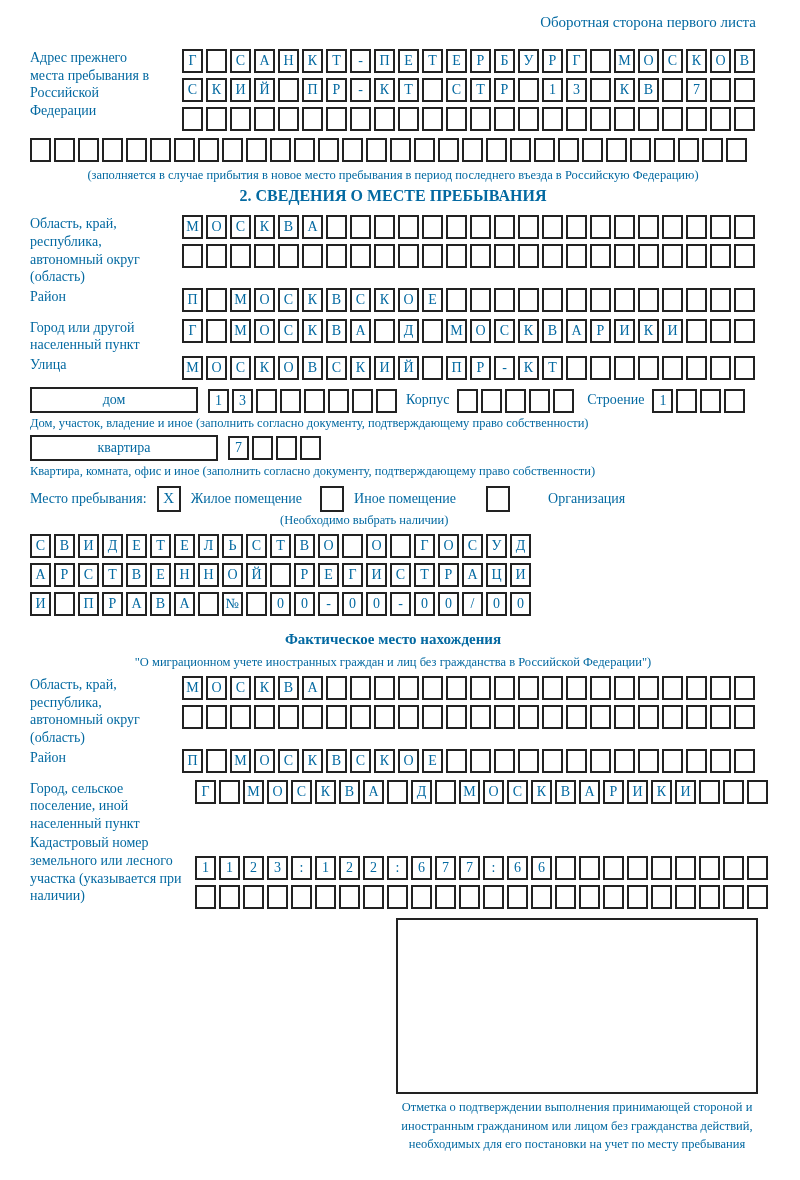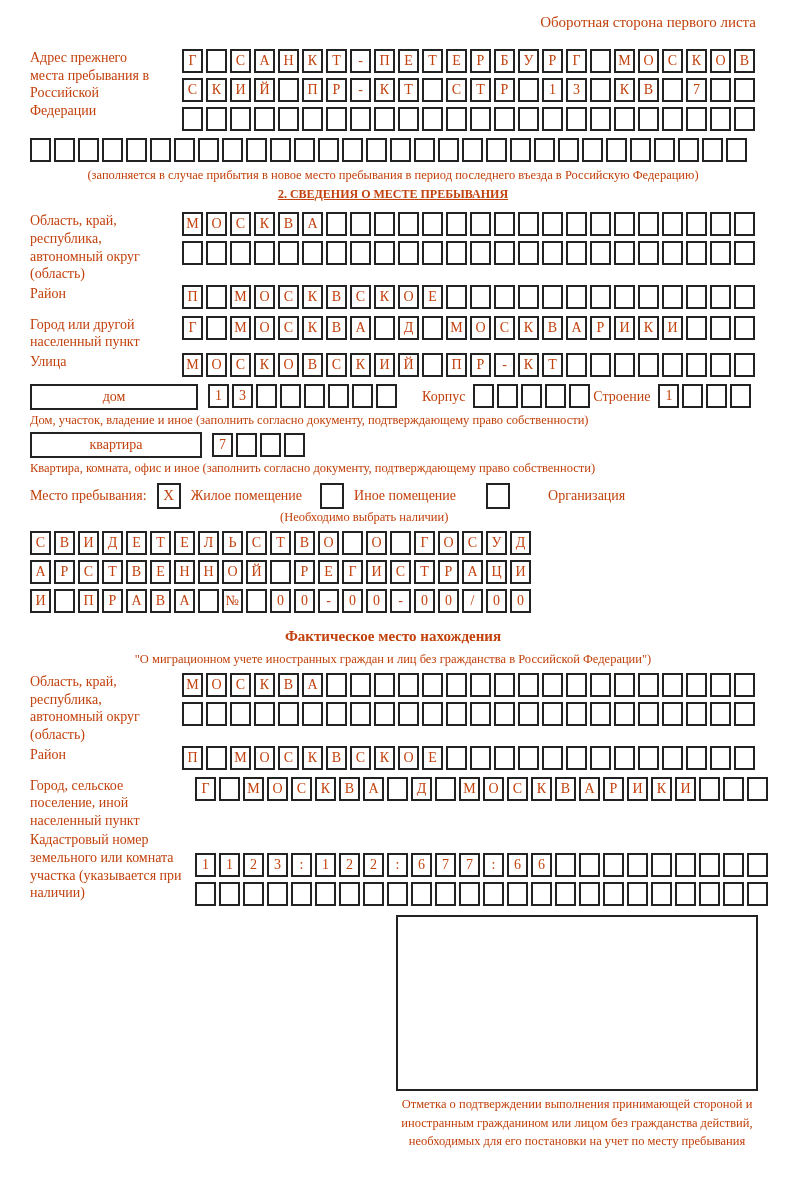--- a/index.html
+++ b/index.html
@@ -1,38 +1,38 @@
 <!DOCTYPE html>
 <html lang="ru"><head>
 <meta charset="utf-8">
 <style>
   html,body{margin:0;padding:0;background:#fff;}
   .page{
     width:800px;height:1180px;box-sizing:border-box;
     padding:14px 44px 8px 30px;
     font-family:"Liberation Serif", "DejaVu Serif", serif;
-    color:#c2410c;background:#fff;overflow:hidden;
+    color:#0369a1;background:#fff;overflow:hidden;
   }
   .top-note{text-align:right;font-size:15px;margin-bottom:18px;}
   .flexrow{display:flex;align-items:flex-start;}
   .label{font-size:14px;line-height:1.26;}
   .lw152{width:152px;flex:none;padding-right:20px;box-sizing:border-box;}
   .lw165{width:165px;flex:none;padding-right:6px;box-sizing:border-box;}
   .lw178{width:178px;flex:none;padding-right:6px;box-sizing:border-box;}
   .rows-col{flex:1;}
   .cellrow{display:flex;height:24px;margin-bottom:5px;}
   .cell{
     width:21px;height:24px;flex:none;box-sizing:border-box;
     border:2px solid #222;margin-right:3px;background:#fff;
     display:flex;align-items:center;justify-content:center;
     font-size:14px;line-height:1;
   }
   .caption{font-size:12.5px;line-height:1.3;}
   .center{text-align:center;}
-  .sec-title{font-weight:bold;font-size:12px;text-align:center;margin:4px 0 10px;text-decoration:underline;}
+  .sec-title{font-weight:bold;font-size:16px;text-align:center;margin:4px 0 10px;}
   .sub-title{font-weight:bold;font-size:15px;text-align:center;margin:10px 0 6px;}
   .fieldbox{
     border:2px solid #222;height:26px;box-sizing:border-box;background:#fff;
     display:flex;align-items:center;justify-content:center;
     font-size:14px;flex:none;margin-right:10px;
   }
   .checkbox{
     width:24px;height:26px;flex:none;box-sizing:border-box;border:2px solid #222;
     display:flex;align-items:center;justify-content:center;font-size:15px;margin:0 10px;
   }
@@ -321,52 +321,52 @@
           <span class="cell"></span>
           <span class="cell"></span>
           <span class="cell"></span>
           <span class="cell"></span>
           <span class="cell"></span>
           <span class="cell"></span>
         </div>
     </div>
   </div>
 
-  <div class="flexrow mb2" style="align-items:flex-start;">
+  <div class="flexrow mb2" style="align-items:flex-end;">
     <div class="fieldbox" style="width:168px;">дом</div>
     <div class="cellrow" style="margin-bottom:0;">
         <span class="cell">1</span>
         <span class="cell">3</span>
         <span class="cell"></span>
         <span class="cell"></span>
         <span class="cell"></span>
         <span class="cell"></span>
         <span class="cell"></span>
         <span class="cell"></span>
       </div>
-    <span class="inline-label" style="margin:0 8px 0 22px;">Корпус</span>
+    <span class="inline-label" style="margin:0 8px 0 6px;">Корпус</span>
     <div class="cellrow" style="margin-bottom:0;">
         <span class="cell"></span>
         <span class="cell"></span>
         <span class="cell"></span>
         <span class="cell"></span>
         <span class="cell"></span>
       </div>
-    <span class="inline-label" style="margin:0 8px 0 0;">Строение</span>
+    <span class="inline-label" style="margin:0 8px 0 10px;">Строение</span>
     <div class="cellrow" style="margin-bottom:0;">
         <span class="cell">1</span>
         <span class="cell"></span>
         <span class="cell"></span>
         <span class="cell"></span>
       </div>
   </div>
   <div class="caption mb4">Дом, участок, владение и иное (заполнить согласно документу, подтверждающему право собственности)</div>
 
   <div class="flexrow mb2" style="align-items:center;margin-top:4px;">
-    <div class="fieldbox" style="width:172px;">квартира</div>
+    <div class="fieldbox" style="width:188px;">квартира</div>
     <div class="cellrow" style="margin-bottom:0;">
         <span class="cell">7</span>
         <span class="cell"></span>
         <span class="cell"></span>
         <span class="cell"></span>
       </div>
   </div>
   <div class="caption mb6">Квартира, комната, офис и иное (заполнить согласно документу, подтверждающему право собственности)</div>
 
   <div class="flexrow" style="align-items:flex-start;margin-top:4px;">
@@ -573,21 +573,21 @@
           <span class="cell">К</span>
           <span class="cell">И</span>
           <span class="cell"></span>
           <span class="cell"></span>
           <span class="cell"></span>
         </div>
     </div>
   </div>
 
   <div class="flexrow mb2">
-    <div class="label lw165">Кадастровый номер земельного или комната участка (указывается при наличии)</div>
+    <div class="label lw165">Кадастровый номер земельного или лесного участка (указывается при наличии)</div>
     <div class="rows-col cad-rows">
       <div class="cellrow">
           <span class="cell">1</span>
           <span class="cell">1</span>
           <span class="cell">2</span>
           <span class="cell">3</span>
           <span class="cell">:</span>
           <span class="cell">1</span>
           <span class="cell">2</span>
           <span class="cell">2</span>

